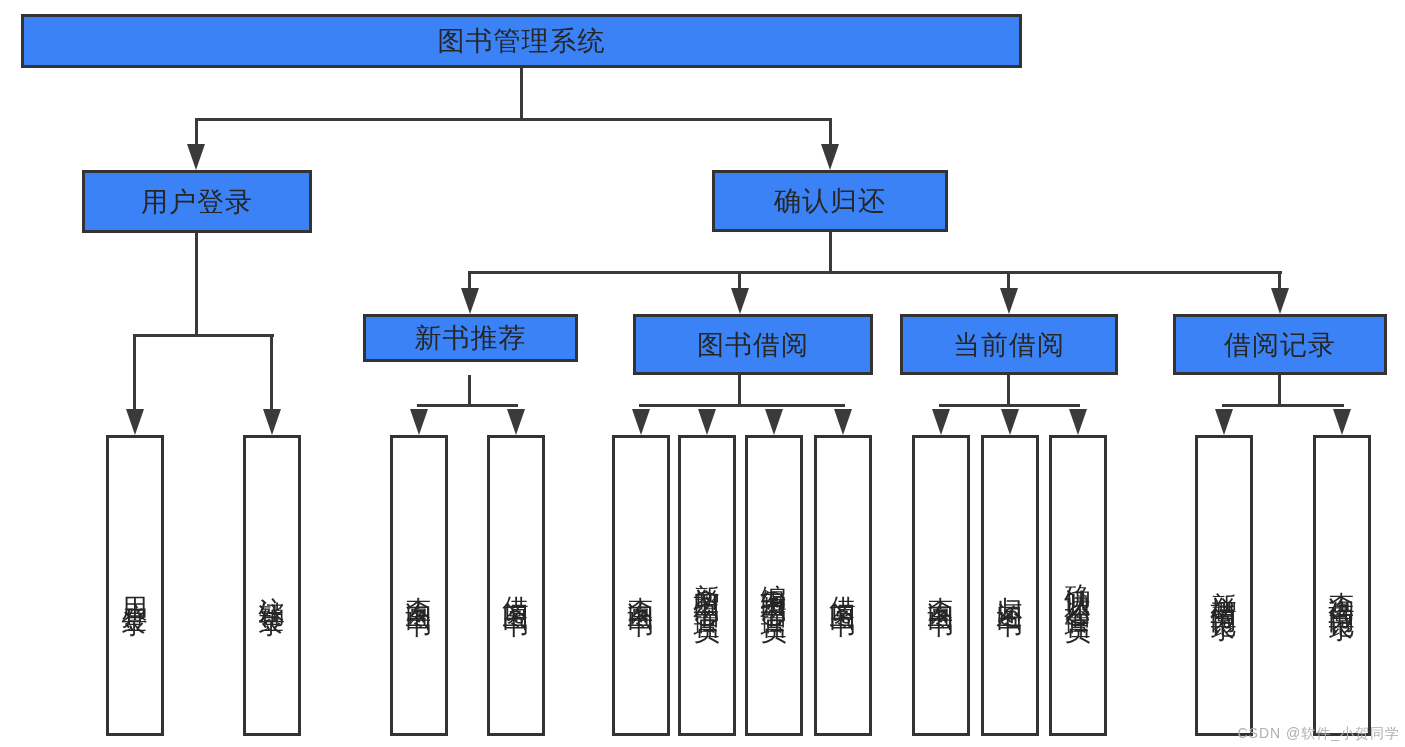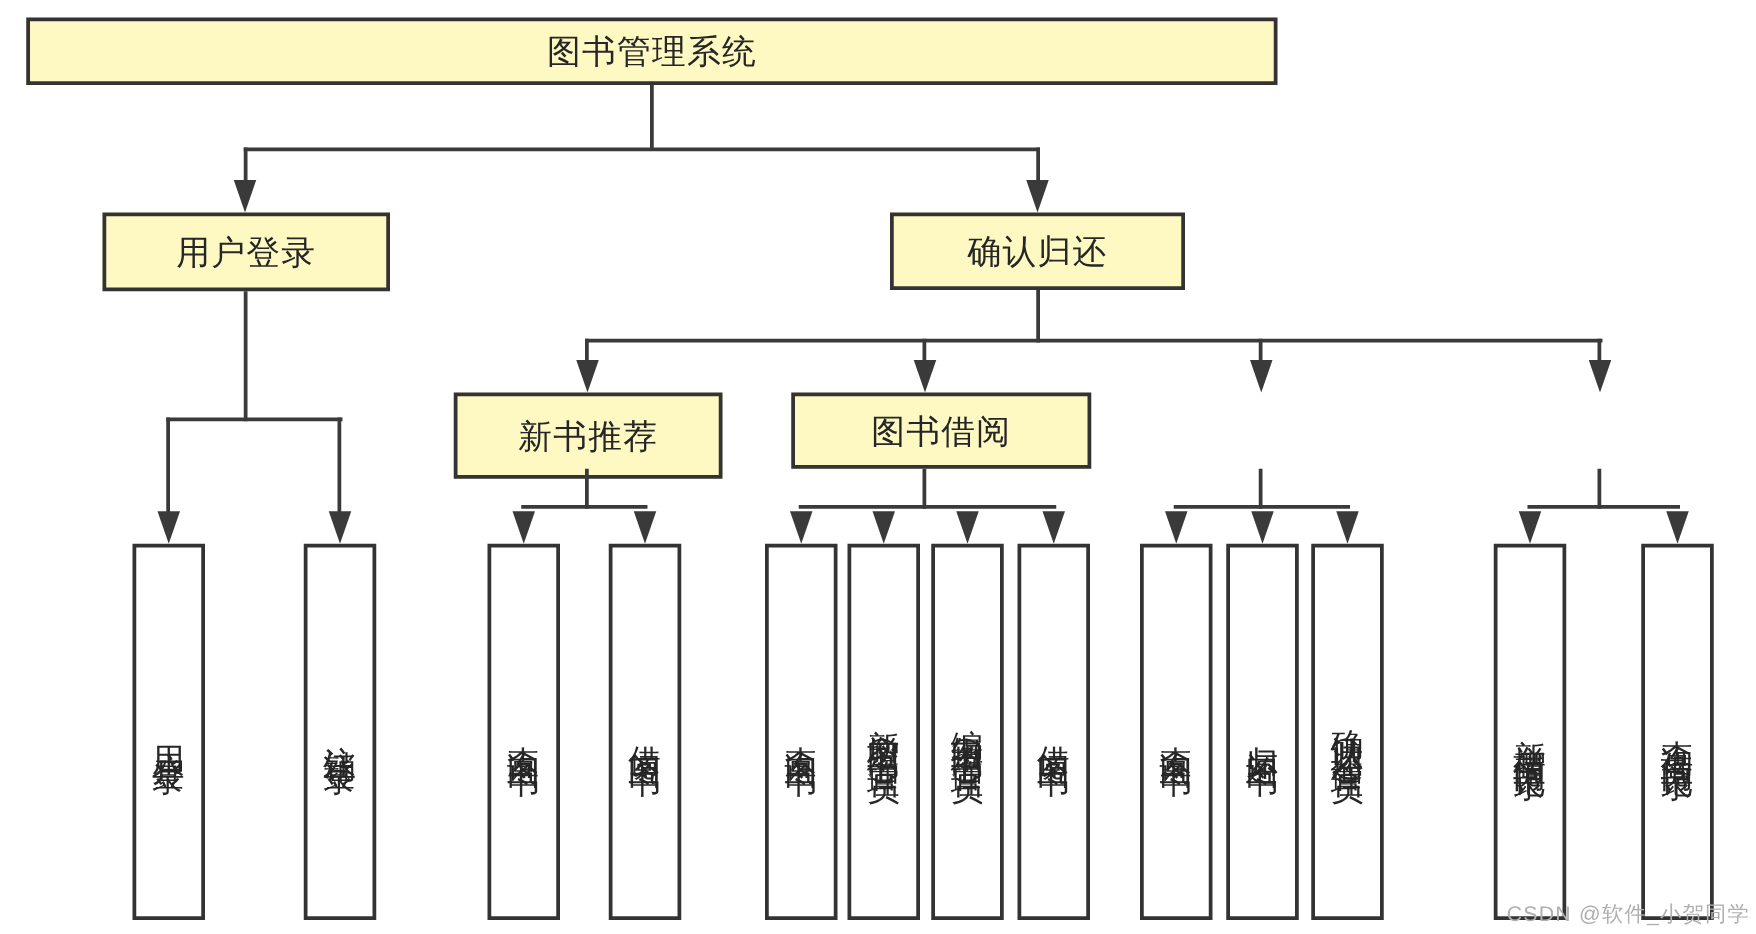--- a/index.html
+++ b/index.html
@@ -2,40 +2,40 @@
 <html><head>
 <meta charset="utf-8">
 <style>
   html,body { margin:0; padding:0; background:#ffffff; }
   .stage {
     position:relative; width:1405px; height:747px; background:#ffffff;
     font-family:"Liberation Sans", sans-serif; overflow:hidden;
   }
   .box {
     position:absolute; box-sizing:border-box; border:3px solid #333333;
-    background:#fef9c3; display:flex; align-items:center; justify-content:center;
+    background:#3b82f6; display:flex; align-items:center; justify-content:center;
     font-size:27px; color:#262626; letter-spacing:1px; white-space:nowrap;
   }
   .vbox {
     position:absolute; box-sizing:border-box; border:3px solid #333333;
     background:#ffffff; width:58px; height:301px; top:435px;
     display:flex; align-items:center; justify-content:center;
     font-size:26px; color:#262626; line-height:1;
     writing-mode:vertical-rl; text-orientation:mixed; letter-spacing:5px;
   }
   .hl { position:absolute; height:3px; background:#3a3a3a; }
   .vl { position:absolute; width:3px;  background:#3a3a3a; }
   .ar {
     position:absolute; width:0; height:0;
     border-left:9px solid transparent; border-right:9px solid transparent;
     border-top:26px solid #3a3a3a;
   }
   .watermark {
     position:absolute; right:5px; bottom:4px; z-index:5;
-    font-size:17px; color:#b0b0b0; letter-spacing:1px;
+    font-size:14px; color:#b0b0b0; letter-spacing:1px;
   }
 </style>
 </head>
 <body>
 
 <div class="stage">
 
   <div class="box" style="left:21px; top:14px; width:1001px; height:54px;">
     <span>图书管理系统</span>
   </div>
@@ -65,25 +65,31 @@
   <div class="hl" style="left:468px;  top:271px; width:814px;"></div>
   <div class="vl" style="left:468px;  top:271px; height:20px;"></div>
   <div class="ar" style="left:461px;  top:288px;"></div>
   <div class="vl" style="left:738px;  top:271px; height:20px;"></div>
   <div class="ar" style="left:731px;  top:288px;"></div>
   <div class="vl" style="left:1007px; top:271px; height:20px;"></div>
   <div class="ar" style="left:1000px; top:288px;"></div>
   <div class="vl" style="left:1278px; top:271px; height:20px;"></div>
   <div class="ar" style="left:1271px; top:288px;"></div>
 
-  <div class="box" style="left:363px; top:314px; width:215px; height:69px;">
+  <div class="box" style="left:363px; top:314px; width:215px; height:48px;">
     <span>新书推荐</span>
   </div>
   <div class="box" style="left:633px; top:314px; width:240px; height:61px;">
     <span>图书借阅</span>
+  </div>
+  <div class="box" style="left:900px; top:314px; width:218px; height:61px;">
+    <span>当前借阅</span>
+  </div>
+  <div class="box" style="left:1173px; top:314px; width:214px; height:61px;">
+    <span>借阅记录</span>
   </div>
 
   <div class="vl" style="left:468px; top:375px; height:32px;"></div>
   <div class="hl" style="left:417px; top:404px; width:101px;"></div>
   <div class="ar" style="left:410px; top:409px;"></div>
   <div class="ar" style="left:507px; top:409px;"></div>
 
   <div class="vl" style="left:738px; top:375px; height:32px;"></div>
   <div class="hl" style="left:639px; top:404px; width:206px;"></div>
   <div class="ar" style="left:632px; top:409px;"></div>

